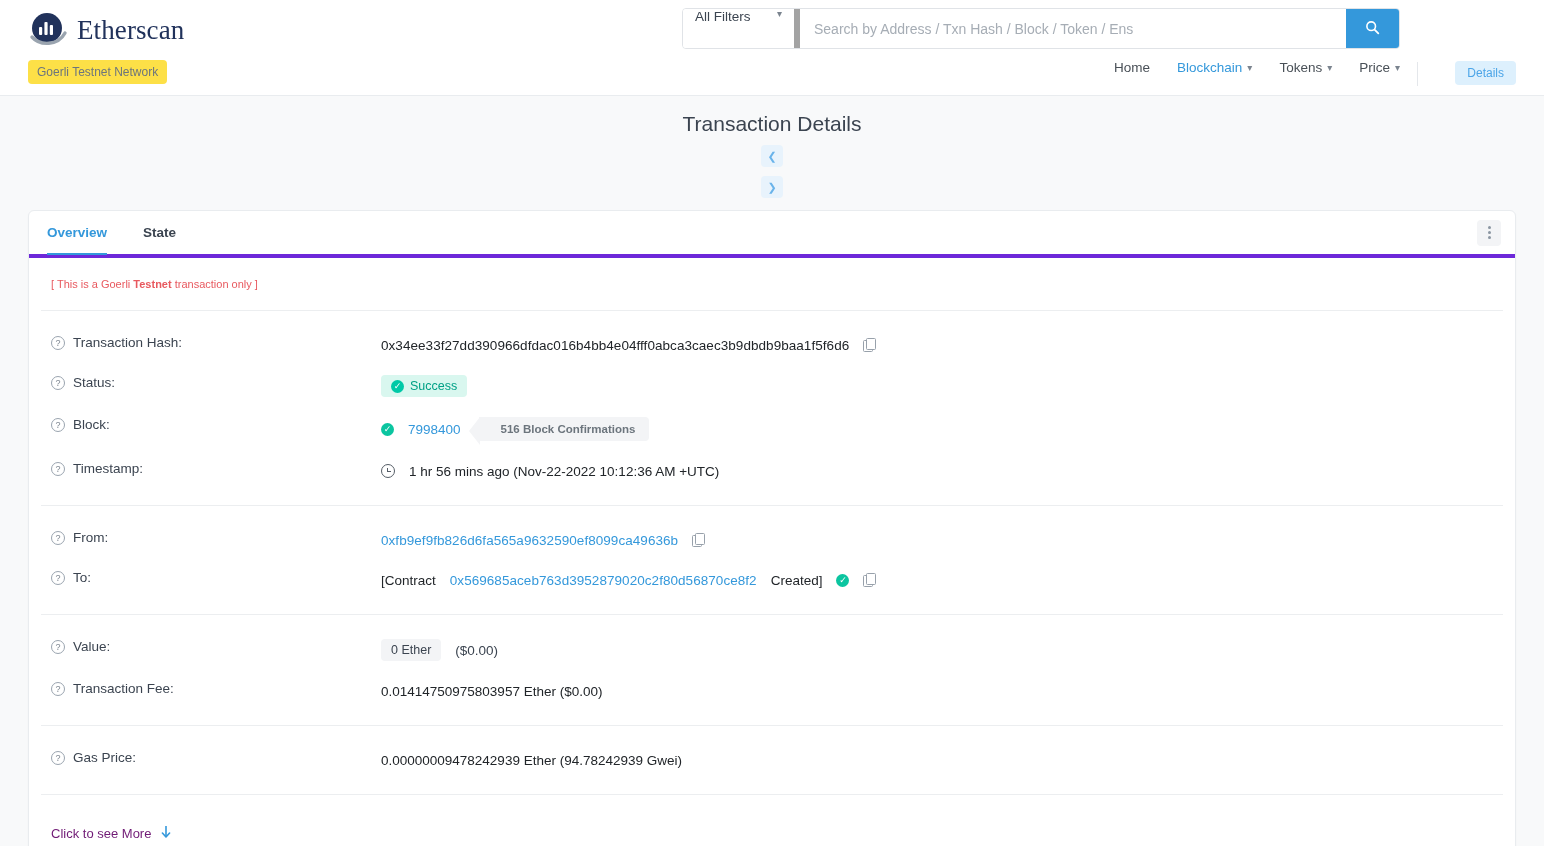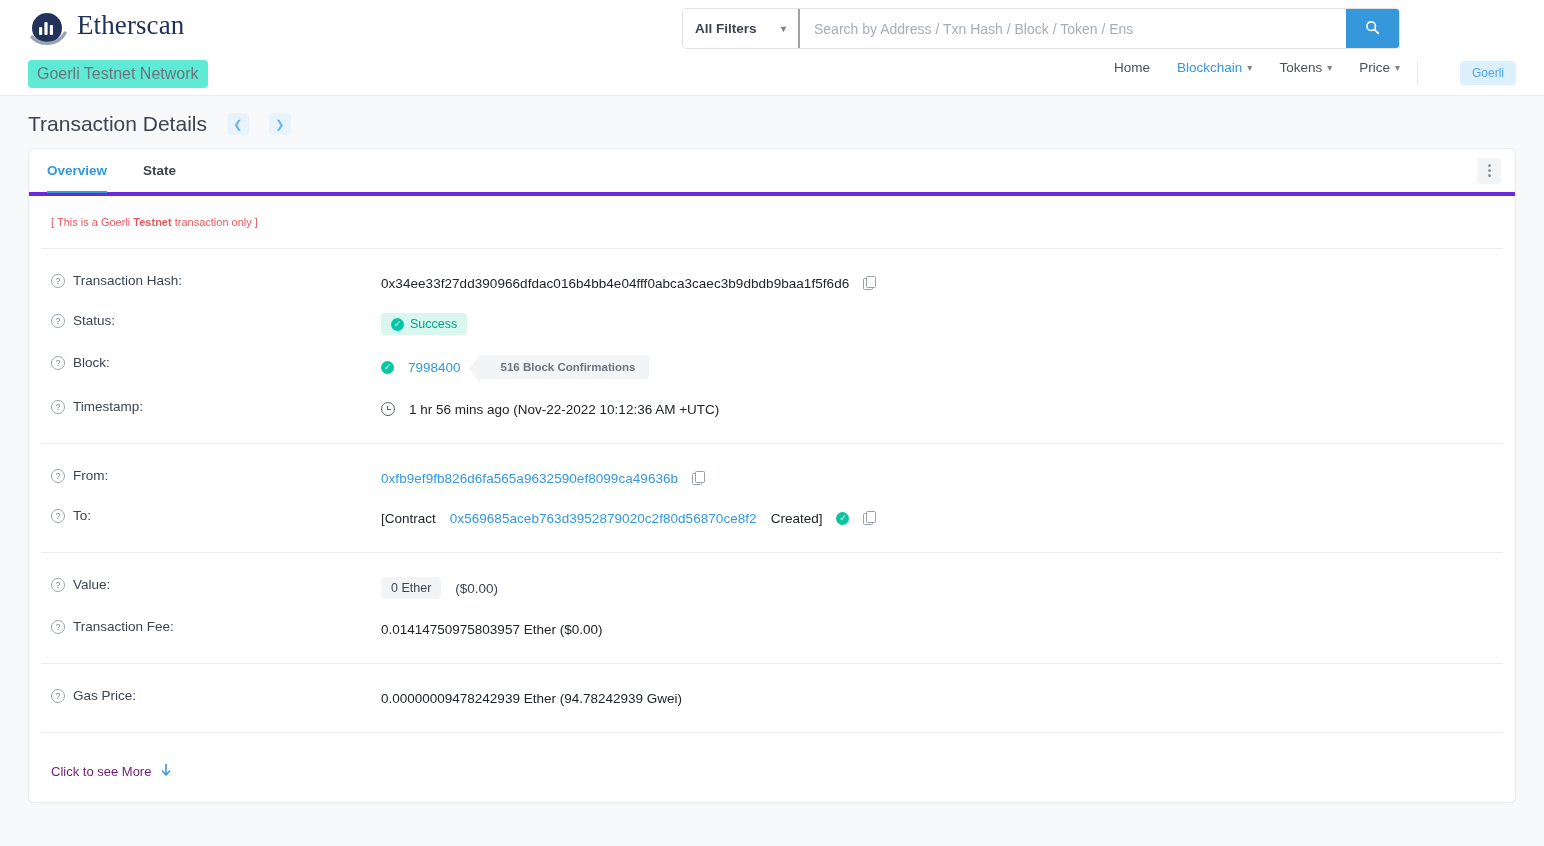--- a/index.html
+++ b/index.html
@@ -15,61 +15,60 @@
   
   .header {
     position: relative;
     height: 96px;
     background: #ffffff;
     border-bottom: 1px solid #e9ecef;
   }
   .brand {
     position: absolute;
     left: 28px; top: 10px;
-    display: flex; gap: 9px;
+    display: flex; align-items: center; gap: 9px;
   }
   .logo-mark { width: 40px; height: 40px; position: relative; }
   .logo-text {
     font-family: "Liberation Serif", serif;
     font-size: 27px;
     color: #21325b;
     letter-spacing: .1px;
   }
   .network-pill {
     position: absolute;
     left: 28px; top: 60px;
-    background: #5eead4;
+    background: #fde047;
     color: #6c757d;
-    font-size: 16px;
+    font-size: 12px;
     padding: 5px 9px;
     border-radius: 4px;
     white-space: nowrap;
   }
 
   
   .searchwrap {
     position: absolute;
     left: 682px; top: 8px;
     width: 718px; height: 41px;
     display: flex;
     border: 1px solid #e0e3e7;
     border-radius: 4px;
     background: #fff;
     overflow: hidden;
   }
   .filter-select {
     width: 117px;
-    display: flex; align-items: center; justify-content: space-between;
+    display: flex; justify-content: space-between;
     padding: 0 12px;
     font-size: 13.5px;
     color: #3b4450;
-    border-right: 2px solid #a3a3a3;
+    border-right: 6px solid #a3a3a3;
     cursor: pointer;
     background: #fff;
-    font-weight: bold;
   }
   .chev { color: #7b848f; font-size: 10px; line-height: 1; }
   .search-input {
     flex: 1;
     border: 0; outline: 0;
     padding: 0 14px;
     font-size: 14px;
     font-family: "Liberation Sans", sans-serif;
     color: #3b4450;
     background: #fff;
@@ -115,22 +114,22 @@
     cursor: pointer;
   }
 
   
   .page {
     height: 750px;
     background: #f8f9fa;
     padding: 0 28px;
   }
   .page-head {
-    display: flex; align-items: center; gap: 20px;
-    padding-top: 16px; padding-bottom: 12px;
+    display: flex; align-items: center; gap: 9px;
+    padding-top: 16px; padding-bottom: 12px; flex-direction: column;
   }
   .page-title { font-size: 21px; color: #3b4450; font-weight: 400; }
   .navbtn {
     width: 22px; height: 22px;
     background: #e8f3fc;
     border-radius: 4px;
     color: #69b3ea;
     font-size: 11px;
     display: flex; align-items: center; justify-content: center;
     cursor: pointer;
@@ -349,21 +348,21 @@
     <div class="nav-item">
       <span>Tokens</span>
       <span class="chev">▾</span>
     </div>
     <div class="nav-item">
       <span>Price</span>
       <span class="chev">▾</span>
     </div>
   </div>
   <div class="nav-sep"></div>
-  <div class="net-badge">Goerli</div>
+  <div class="net-badge">Details</div>
 </div>
 
 <div class="page">
 
   <div class="page-head">
     <div class="page-title">Transaction Details</div>
     <div class="navbtn">
       <span>❮</span>
     </div>
     <div class="navbtn">

